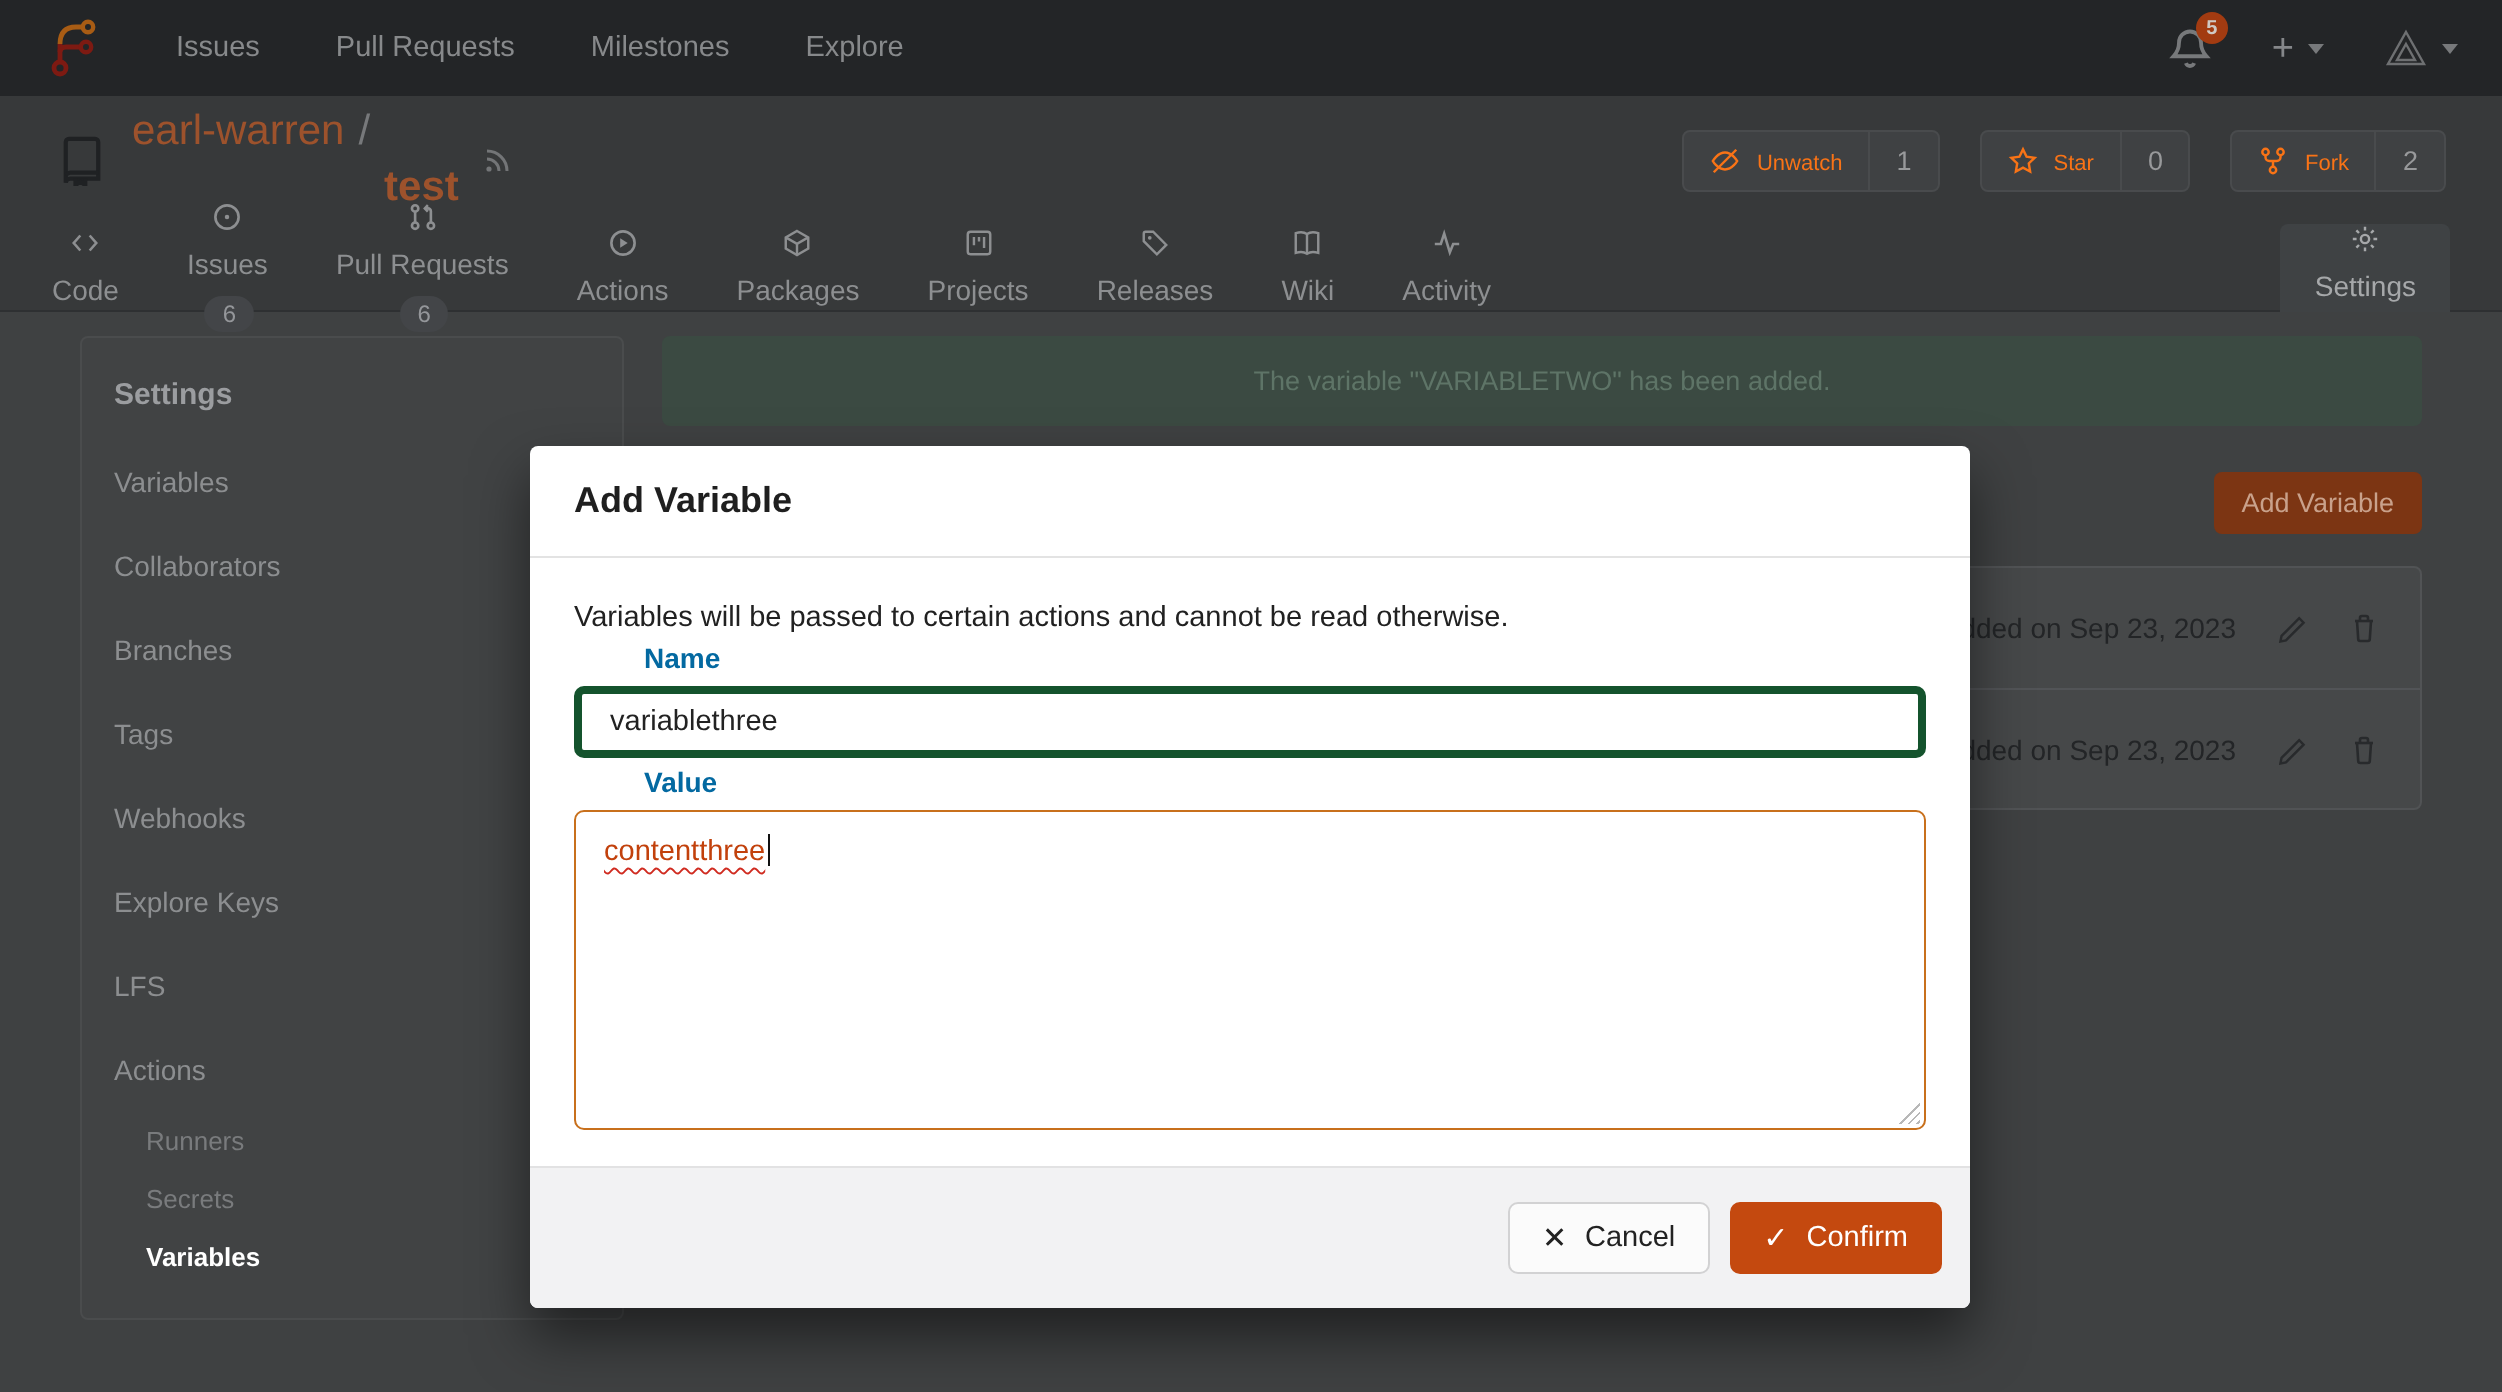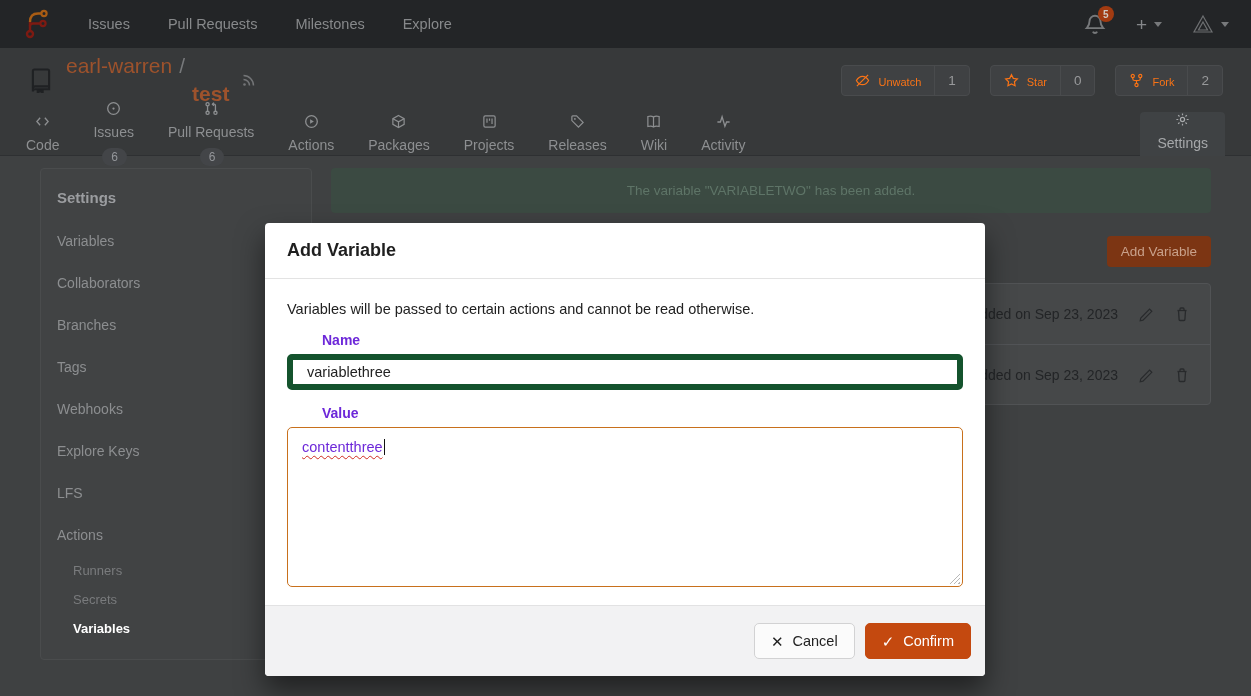--- a/index.html
+++ b/index.html
@@ -68,26 +68,26 @@
   .row-icon { width:16px; height:16px; color:#282a2c; cursor:pointer; }
 
   
   .backdrop { position:absolute; inset:0; z-index:10; background:transparent; }
   .modal { position:absolute; left:265px; top:223px; width:720px; z-index:20; background:#ffffff;
            border-radius:4px; box-shadow:0 14px 28px rgba(0,0,0,0.5); }
   .modal-header { padding:17px 22px; border-bottom:1px solid #e3e3e3; }
   .modal-title { font-size:18px; font-weight:bold; color:#1f1f1f; }
   .modal-body { padding:22px 22px 18px 22px; }
   .modal-desc { font-size:14.5px; color:#212121; }
-  .field-label { font-size:14px; font-weight:bold; color:#6d28d9; margin-top:15px; margin-bottom:6px;padding-left:35px; }
+  .field-label { font-size:14px; font-weight:bold; color:#0369a1; margin-top:4px; margin-bottom:6px;padding-left:35px; }
   .field-label:first-of-type { margin-top:13px; }
-  .name-input { width:100%; height:36px; border:6px solid #14532d; border-radius:5px; padding:0 14px;
+  .name-input { width:100%; height:36px; border:4px solid #14532d; border-radius:5px; padding:0 14px;
                 font-size:14.5px; color:#222; font-family:"Liberation Sans", sans-serif; outline:none; }
   .value-area { height:160px; border:1px solid #c8701c; border-radius:5px; padding:11px 14px;
-                font-size:14.5px; color:#6d28d9; position:relative; cursor:text; }
+                font-size:14.5px; color:#c2410c; position:relative; cursor:text; }
   .misspelled { text-decoration:underline wavy #d02b20 1px; text-underline-offset:3px; }
   .text-caret { display:inline-block; width:1.5px; height:16px; background:#111; vertical-align:-3px; margin-left:1px; }
   .resize-handle { position:absolute; right:2px; bottom:2px; width:11px; height:11px; cursor:nwse-resize;
                    background:repeating-linear-gradient(135deg, transparent 0 2px, #b8b8b8 2px 3px);
                    clip-path:polygon(100% 0, 100% 100%, 0 100%); }
   .modal-footer { background:#f2f2f3; border-top:1px solid #e2e2e3; border-radius:0 0 4px 4px;
                   padding:17px 14px; display:flex; justify-content:flex-end; gap:10px; }
   .btn { display:flex; align-items:center; gap:9px; font-size:14.5px; border-radius:5px; padding:9px 16px;
          cursor:pointer; font-family:"Liberation Sans", sans-serif; }
   .btn-cancel { background:#fbfbfb; border:1px solid #d2d2d3; color:#222; }

